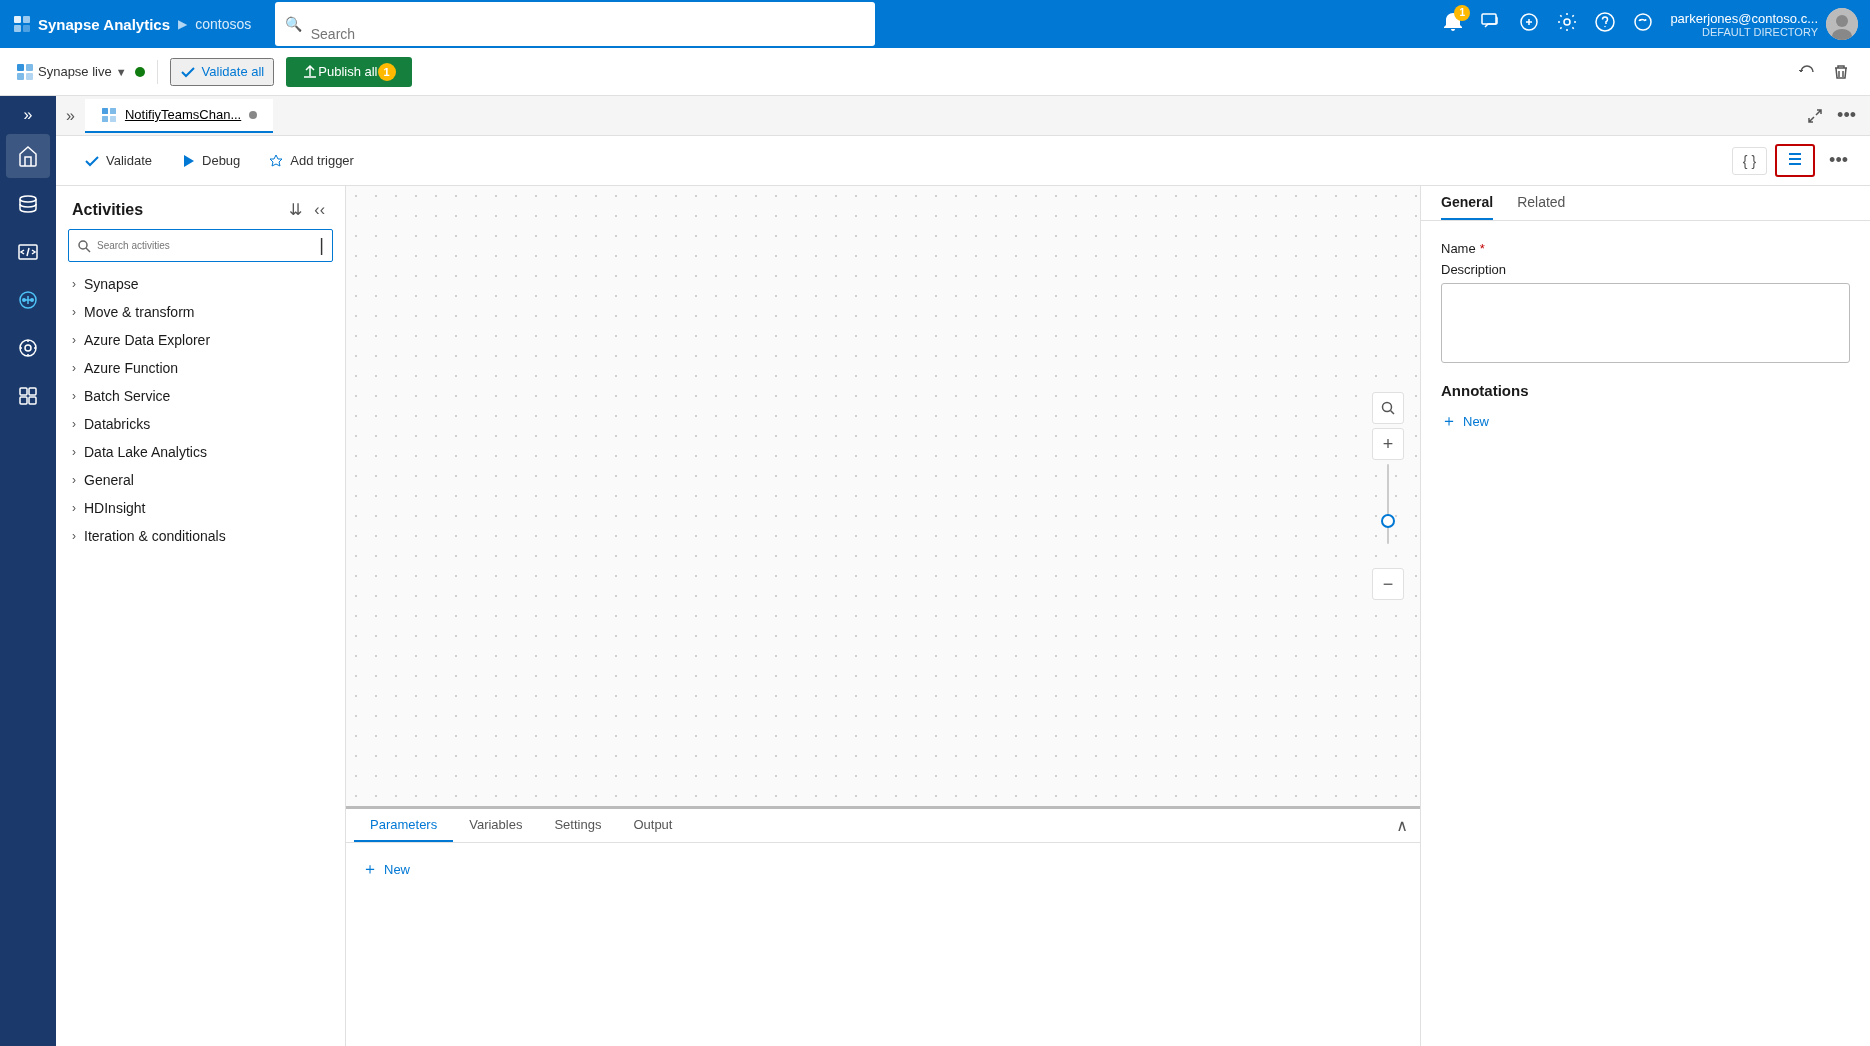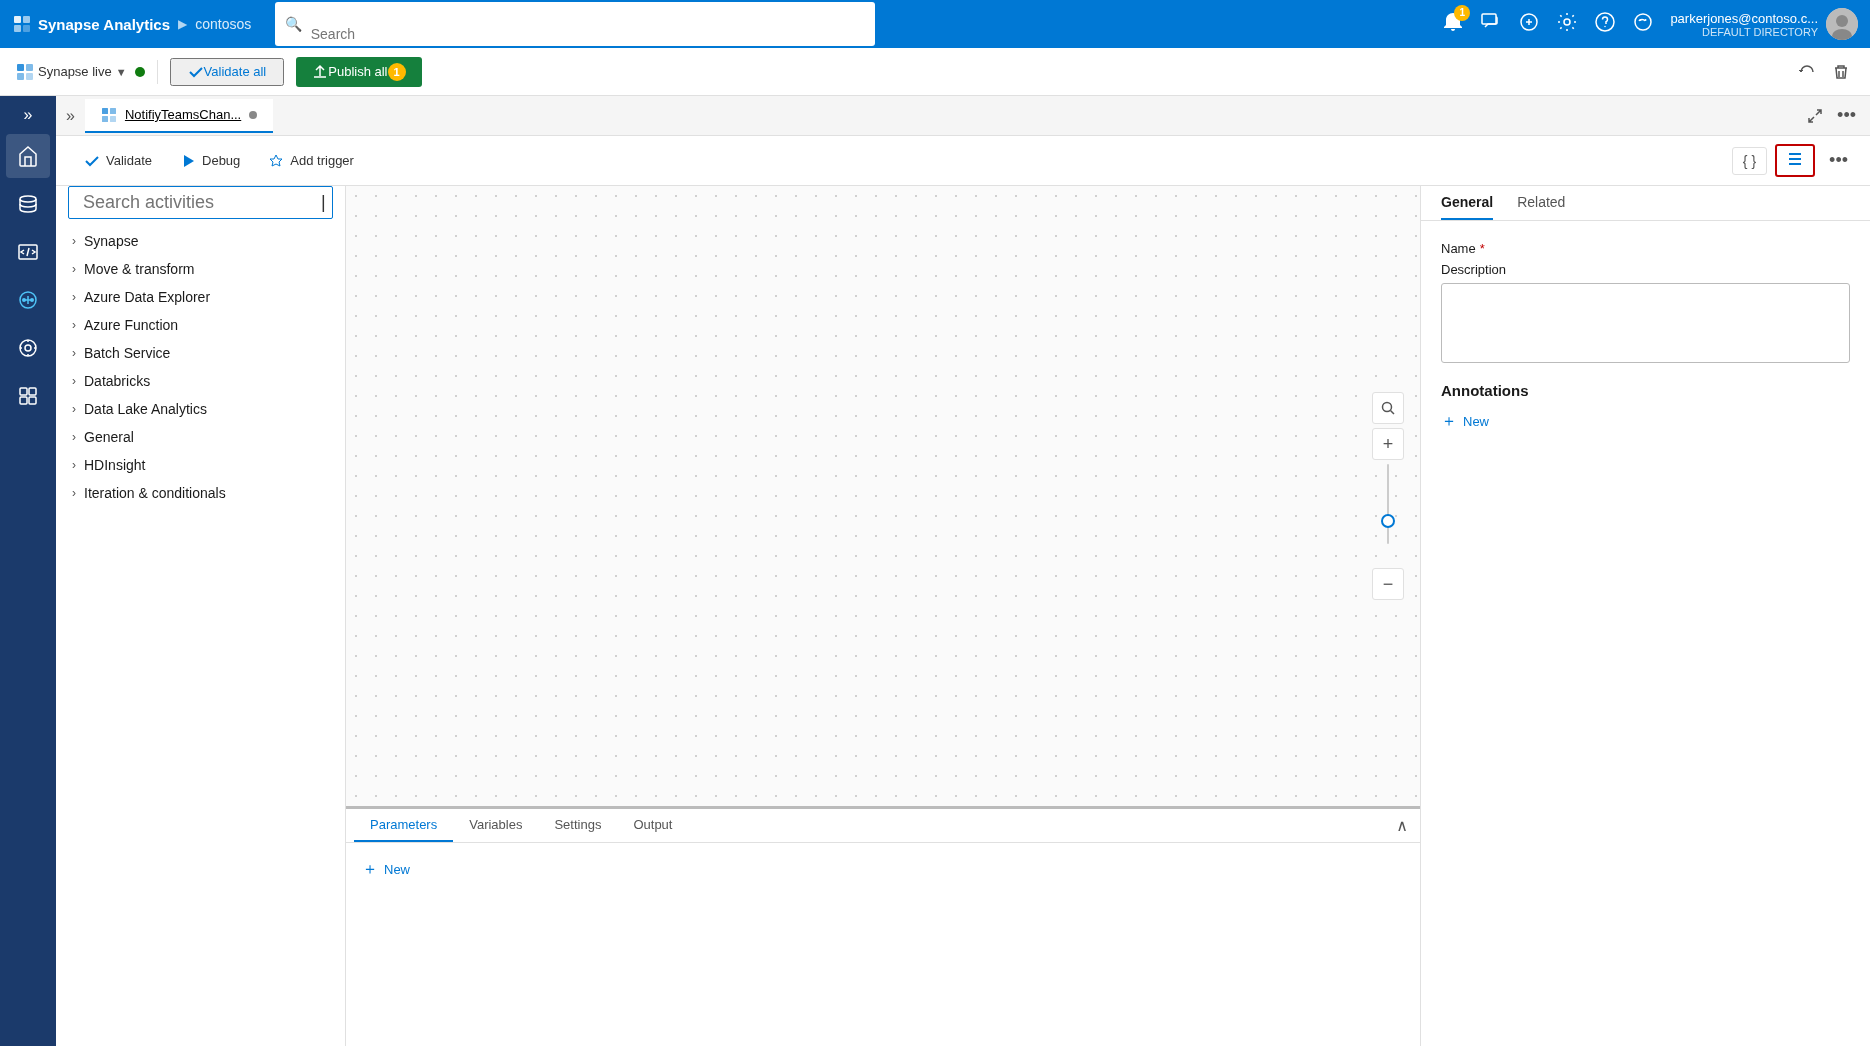--- a/index.html
+++ b/index.html
@@ -114,24 +114,25 @@
     .synapse-live .dot {
       width: 10px;
       height: 10px;
       background: #107c10;
       border-radius: 50%;
       margin-left: 4px;
     }
     .validate-btn {
       display: flex;
       align-items: center;
+      gap: 6px;
       font-size: 13px;
       color: #0078d4;
       cursor: pointer;
-      padding: 4px 16px;
+      padding: 4px 8px;
     }
     .publish-btn {
       display: flex;
       align-items: center;
       background: #15803d;
       color: white;
       border: none;
       border-radius: 3px;
       padding: 6px 16px;
       font-size: 13px;
@@ -338,21 +339,21 @@
       display: flex;
       align-items: center;
       border: 1px solid #0078d4;
       border-radius: 2px;
       padding: 5px 8px;
       gap: 6px;
     }
     .activities-search input {
       border: none;
       outline: none;
-      font-size: 18px;
+      font-size: 10px;
       color: #737373;
       flex: 1;
     }
     .activities-list {
       flex: 1;
       overflow-y: auto;
     }
     .activity-group {
       padding: 6px 16px;
       display: flex;
@@ -787,20 +788,27 @@
             <rect x="2" y="12" width="12" height="2" fill="#0078d4"></rect>
           </svg>
         </button>
         <button class="toolbar-more-btn">•••</button>
       </div>
     </div>
 
     <div class="split-view">
 
       <div class="activities-panel">
+        <div class="activities-header">
+          <span class="activities-title">Activities</span>
+          <div class="activities-header-btns">
+            <button class="act-hdr-btn">⇊</button>
+            <button class="act-hdr-btn">‹‹</button>
+          </div>
+        </div>
         <div class="activities-search">
           <svg width="14" height="14" viewBox="0 0 14 14" fill="none">
             <circle cx="6" cy="6" r="4" stroke="#666" stroke-width="1.5"></circle>
             <line x1="9" y1="9" x2="13" y2="13" stroke="#666" stroke-width="1.5"></line>
           </svg>
           <input type="text" placeholder="Search activities" style="">
           <span style="font-size:18px;color:#333;">|</span>
         </div>
         <div class="activities-list">
           <div class="activity-group">

